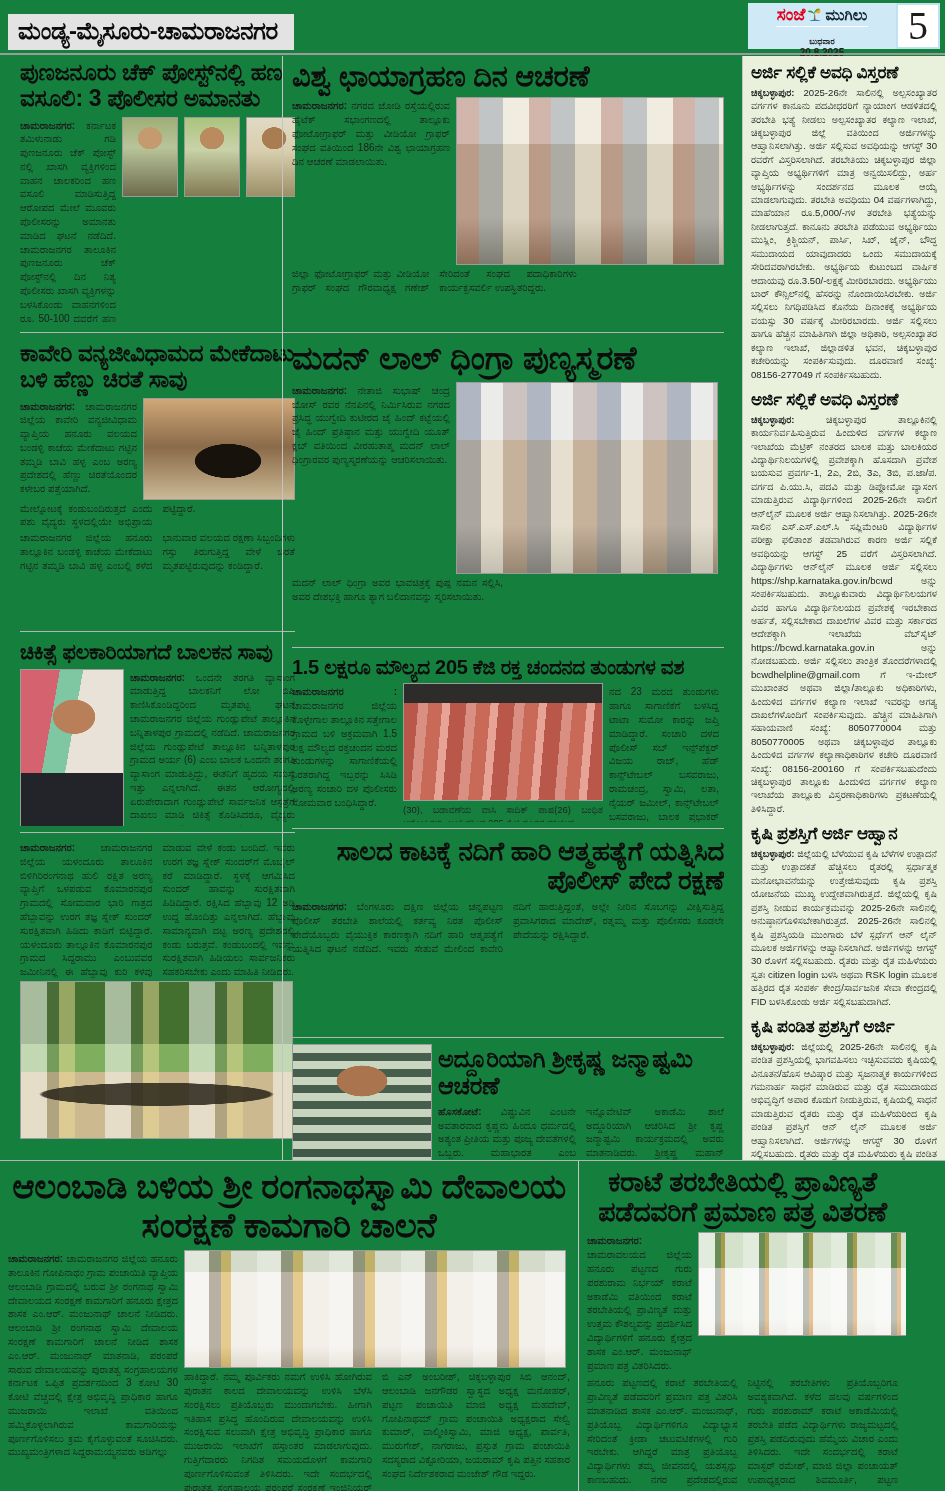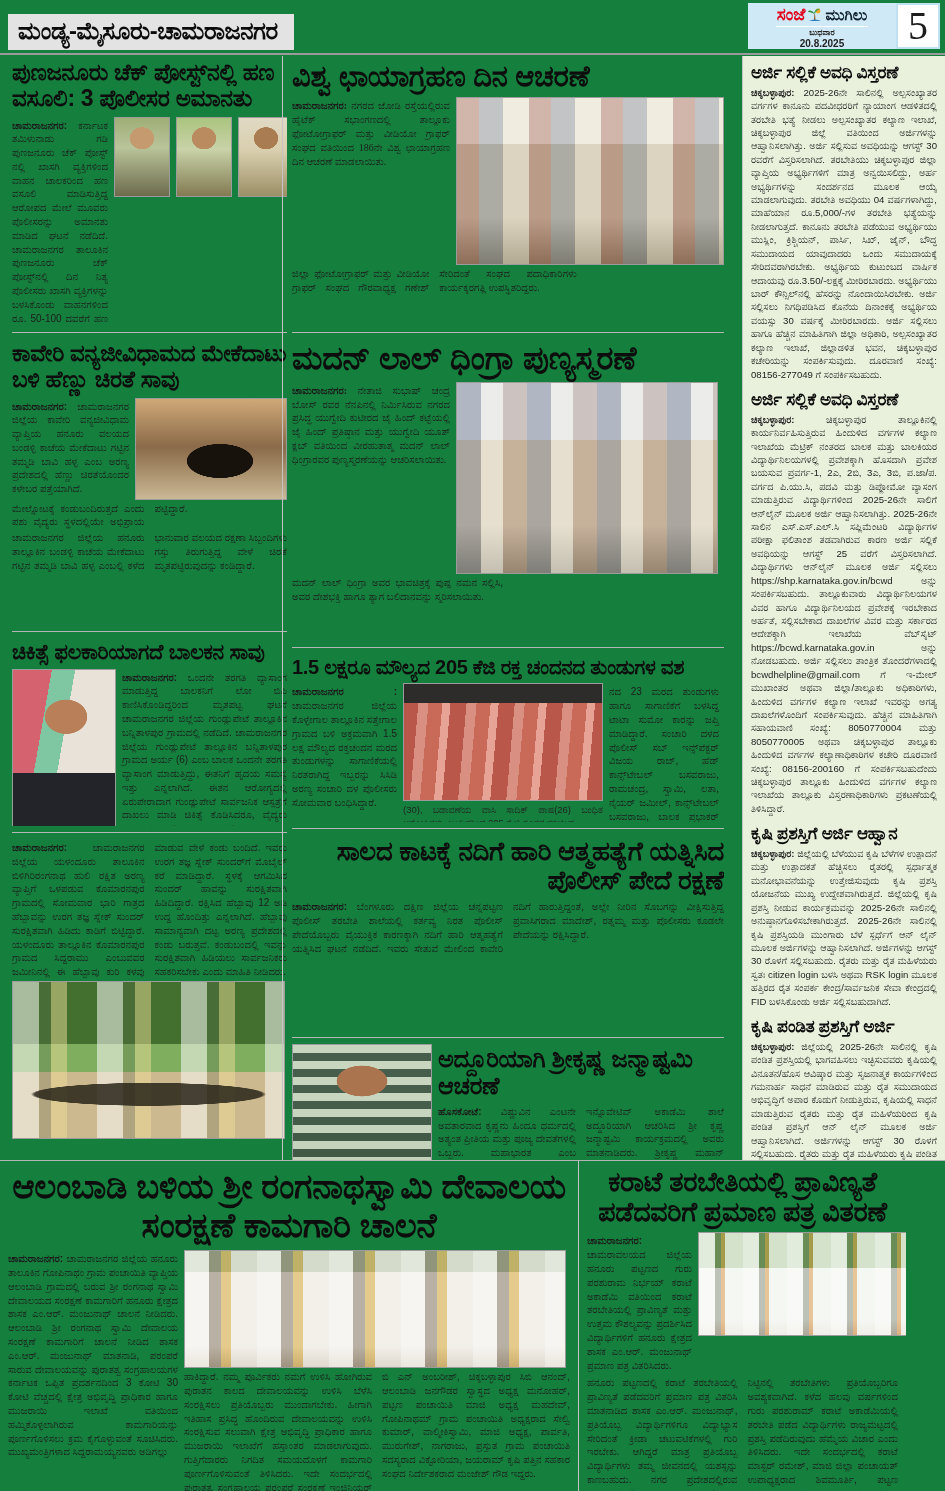--- a/index.html
+++ b/index.html
@@ -15,31 +15,31 @@
     font-size:24px;font-weight:700;padding:3px 16px 5px 10px;letter-spacing:-0.5px;
   }
   .logo-box{
     position:absolute;left:748px;top:3px;width:148px;height:46px;background:#cfe9f6;
     text-align:center;padding-top:2px;box-sizing:border-box;
   }
   .logo-line{display:flex;align-items:center;justify-content:center;gap:2px;}
   .logo-red{color:#e2001a;font-weight:700;font-size:17px;text-align:right;}
   .logo-dark{color:#10202c;font-weight:700;font-size:15px;}
   .palm{width:16px;height:16px;display:inline-block;}
-  .logo-day{font-size:8px;font-weight:700;color:#222;border-top:1px solid #fff;margin:1px 28px 0;padding-top:1px;}
+  .logo-day{font-size:8px;font-weight:700;color:#222;border-top:1px solid #fff;margin:1px 28px 0;padding-top:10px;}
   .logo-date{font-size:10px;font-weight:700;color:#222;}
   .page-num{
     position:absolute;left:896px;top:3px;width:44px;height:46px;background:#fff;
     border:2px solid #bfe2f2;box-sizing:border-box;text-align:center;
     font-family:"Liberation Serif","DejaVu Serif",serif;font-size:40px;line-height:42px;color:#1c1c1c;
   }
   .mast-rule{position:absolute;left:0;top:53px;width:945px;height:2px;background:#9a9a9a;}
   
   .col{position:absolute;top:56px;box-sizing:border-box;overflow:hidden;}
-  .col-left{left:4px;width:291px;height:1104px;padding:2px 8px;}
+  .col-left{left:12px;width:291px;height:1104px;padding:2px 8px;}
   .col-mid{left:282px;width:451px;height:1104px;padding:2px 9px;border-left:1px solid #c4c4c4;}
   .col-right{left:742px;width:203px;height:1104px;background:#e9f1dc;border-left:1px solid #c4c4c4;padding:4px 8px;}
   .band{position:absolute;left:0;top:1160px;width:945px;height:331px;border-top:1px solid #b5b5b5;box-sizing:border-box;}
   .band-left{position:absolute;left:0;top:0;width:578px;height:331px;padding:4px 8px;box-sizing:border-box;overflow:hidden;}
   .band-right{position:absolute;left:578px;top:0;width:328px;height:331px;padding:4px 8px;box-sizing:border-box;border-left:1px solid #c4c4c4;overflow:hidden;}
   
   article{overflow:hidden;}
   .hl{font-weight:700;color:#0d0d0d;line-height:1.12;letter-spacing:-0.3px;margin:2px 0 5px;}
   .hl24{font-size:23px;}
   .hl22{font-size:21px;}
@@ -72,21 +72,21 @@
   .ph-photoday{width:268px;height:168px;background:repeating-linear-gradient(90deg,rgba(140,60,50,.30) 0 22px,rgba(90,110,140,.30) 22px 46px,rgba(245,240,225,.35) 46px 72px),linear-gradient(180deg,#efeadf 0 28%,#cfc5ae 28% 72%,#8f8468 100%);}
   .ph-madan{width:262px;height:192px;background:repeating-linear-gradient(90deg,rgba(70,80,110,.30) 0 24px,rgba(250,248,240,.45) 24px 46px,rgba(150,100,80,.25) 46px 70px),linear-gradient(180deg,#dfe3e6 0 30%,#d6cbb4 30% 75%,#97917c 100%);}
   .ph-sandal{width:200px;height:118px;background:linear-gradient(180deg,#2e2c2a 0 16%,transparent 16%),repeating-linear-gradient(95deg,#b9574b 0 16px,#d98f82 16px 26px,#c96a58 26px 40px,#e7a395 40px 48px);}
   .ph-stripe-man{width:140px;height:182px;background:radial-gradient(ellipse 30% 14% at 50% 20%,#a9744e 60%,transparent 62%),repeating-linear-gradient(180deg,rgba(25,35,55,.55) 56px,rgba(25,35,55,.55) 64px,rgba(240,240,238,.65) 64px,rgba(240,240,238,.65) 72px),linear-gradient(180deg,#7fa568 0 30%,#5d8748 100%);}
   .ph-temple{width:382px;height:118px;background:repeating-linear-gradient(90deg,rgba(255,255,255,.70) 0 24px,rgba(120,110,100,.40) 24px 36px,rgba(230,180,60,.45) 36px 46px,rgba(255,255,255,.55) 46px 72px),linear-gradient(180deg,#9fb08a 0 18%,#e4ddcf 18% 82%,#b8ab93 100%);}
   .ph-karate{width:238px;height:104px;background:repeating-linear-gradient(90deg,rgba(255,255,255,.80) 0 16px,rgba(90,90,90,.25) 16px 22px,rgba(245,150,60,.4) 22px 26px,rgba(255,255,255,.7) 26px 44px),linear-gradient(180deg,#6f9e55 0 34%,#dfe5d8 34% 84%,#c9c2ae 100%);}
   
   .sec-title{font-size:17px;font-weight:700;color:#0d0d0d;letter-spacing:-0.3px;margin:4px 0 3px;line-height:1.1;}
   .sec-body{font-size:9.6px;line-height:1.40;text-align:justify;color:#1c1c1c;margin:0 0 6px;}
   .w96{flex:0 0 96px;}
-  .w158{flex:0 0 158px;font-family:Liberation Serif, serif;}
+  .w158{flex:0 0 158px;}
   .w105{flex:0 0 105px;}
   .w110{flex:0 0 110px;}
   .w170{flex:0 0 170px;}
   .grow{flex:1 1 auto;}
   .mid-photo-wrap{display:flex;flex-direction:column;}
 </style>
 </head>
 <body>
 
 <div class="page">
@@ -156,21 +156,21 @@
   </section>
 
   <section class="col col-mid">
 
     <article class="a-photo">
       <h1 class="hl hl30">ವಿಶ್ವ ಛಾಯಾಗ್ರಹಣ ದಿನ ಆಚರಣೆ</h1>
       <div class="row">
         <p class="body w158"><span class="dl">ಚಾಮರಾಜನಗರ:</span> <span>ನಗರದ ಜೋಡಿ ರಸ್ತೆಯಲ್ಲಿರುವ ಹೈಟೆಕ್ ಸಭಾಂಗಣದಲ್ಲಿ ತಾಲ್ಲೂಕು ಫೋಟೋಗ್ರಾಫರ್ ಮತ್ತು ವೀಡಿಯೋ ಗ್ರಾಫರ್ ಸಂಘದ ವತಿಯಿಂದ 186ನೇ ವಿಶ್ವ ಛಾಯಾಗ್ರಹಣ ದಿನ ಆಚರಣೆ ಮಾಡಲಾಯಿತು.</span></p>
         <div class="ph ph-photoday"></div>
       </div>
-      <p class="body cols3">ಜಿಲ್ಲಾ ಫೋಟೋಗ್ರಾಫರ್ ಮತ್ತು ವೀಡಿಯೋ ಗ್ರಾಫರ್ ಸಂಘದ ಗೌರವಾಧ್ಯಕ್ಷ ಗಣೇಶ್ ಸೇರಿದಂತೆ ಸಂಘದ ಪದಾಧಿಕಾರಿಗಳು ಕಾರ್ಯಕ್ಕರಗತ್ಲಿ ಉಪಸ್ಥಿತರಿದ್ದರು.</p>
+      <p class="body cols3">ಜಿಲ್ಲಾ ಫೋಟೋಗ್ರಾಫರ್ ಮತ್ತು ವೀಡಿಯೋ ಗ್ರಾಫರ್ ಸಂಘದ ಗೌರವಾಧ್ಯಕ್ಷ ಗಣೇಶ್ ಸೇರಿದಂತೆ ಸಂಘದ ಪದಾಧಿಕಾರಿಗಳು ಕಾರ್ಯಕ್ಬಸವರ್ಲಿ ಉಪಸ್ಥಿತರಿದ್ದರು.</p>
     </article>
     <hr class="sep">
 
     <article class="a-madan">
       <h1 class="hl hl34">ಮದನ್ ಲಾಲ್ ಧಿಂಗ್ರಾ ಪುಣ್ಯಸ್ಮರಣೆ</h1>
       <div class="row">
         <p class="body w158"><span class="dl">ಚಾಮರಾಜನಗರ:</span> <span>ನೇತಾಜಿ ಸುಭಾಷ್ ಚಂದ್ರ ಬೋಸ್ ರವರ ನೆನಪಿನಲ್ಲಿ ನಿರ್ಮಿಸಿರುವ ನಗರದ ಪ್ರಸಿದ್ಧ ಯುಗ್ವೇದಿ ಕುಟೀರದ ಜೈ ಹಿಂದ್ ಕಟ್ಟೆಯಲ್ಲಿ ಜೈ ಹಿಂದ್ ಪ್ರತಿಷ್ಠಾನ ಮತ್ತು ಯುಗ್ವೇದಿ ಯೂತ್ ಕ್ಲಬ್ ವತಿಯಿಂದ ವೀರಹುತಾತ್ಮ ಮದನ್ ಲಾಲ್ ಧಿಂಗ್ರಾರವರ ಪುಣ್ಯಸ್ಮರಣೆಯನ್ನು ಆಚರಿಸಲಾಯಿತು.</span></p>
         <div class="ph ph-madan"></div>
       </div>
       <p class="body cols2">ಮದನ್ ಲಾಲ್ ಧಿಂಗ್ರಾ ಅವರ ಭಾವಚಿತ್ರಕ್ಕೆ ಪುಷ್ಪ ನಮನ ಸಲ್ಲಿಸಿ, ಅವರ ದೇಶಭಕ್ತಿ ಹಾಗೂ ತ್ಯಾಗ ಬಲಿದಾನವನ್ನು ಸ್ಮರಿಸಲಾಯಿತು.</p>

